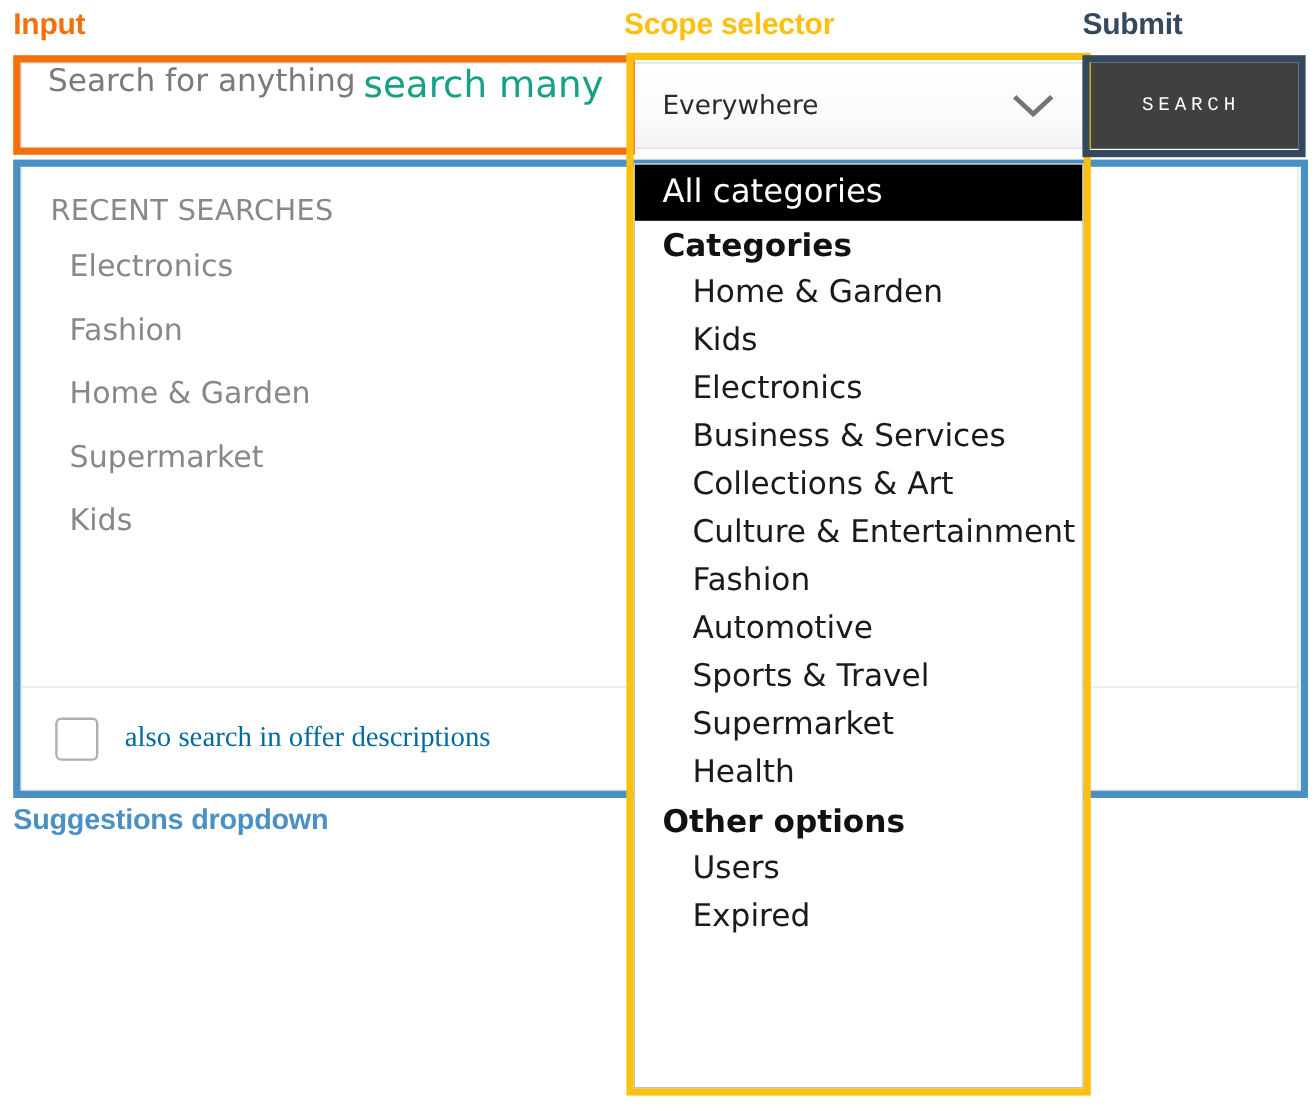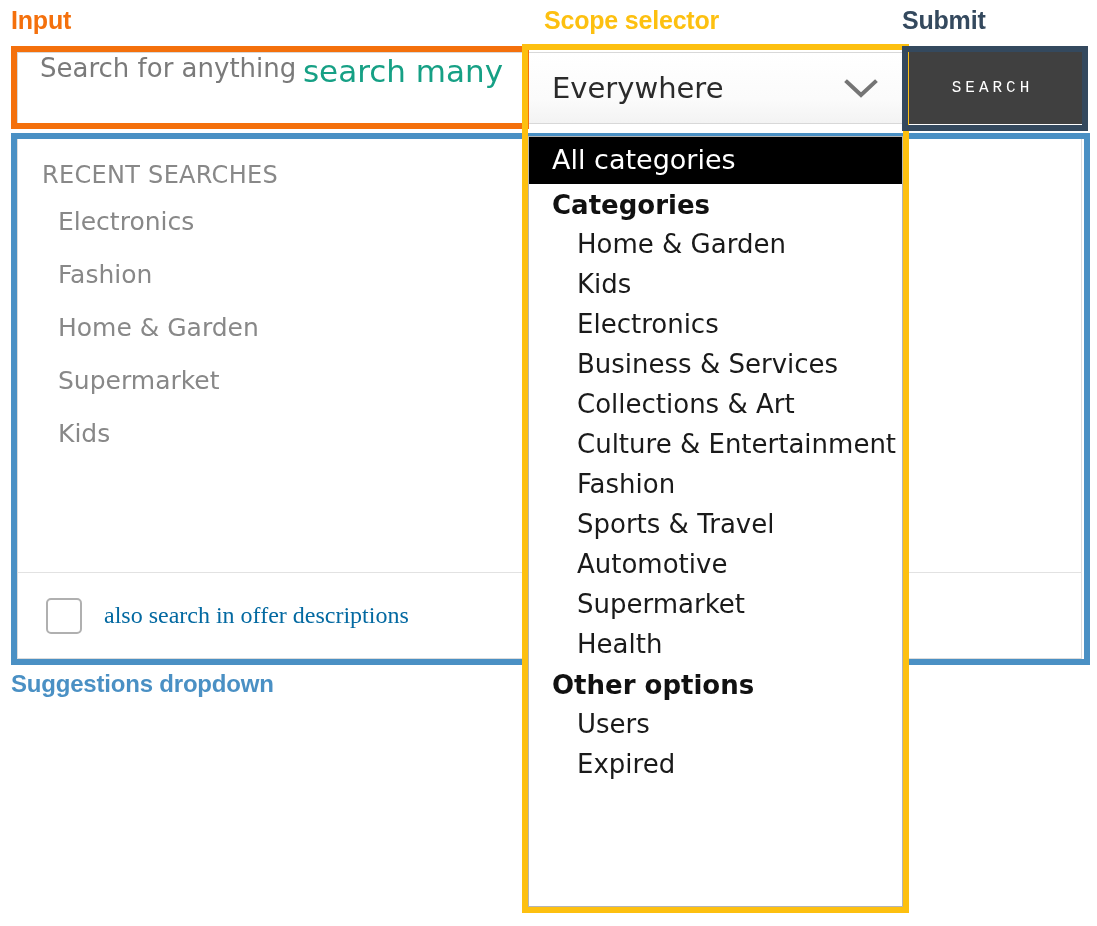--- a/index.html
+++ b/index.html
@@ -18,21 +18,21 @@
   
   .anno-label {
     position: absolute;
     font-family: "Liberation Sans", sans-serif;
     font-weight: bold;
     font-size: 25px;
     letter-spacing: -0.2px;
     white-space: nowrap;
   }
   #lbl-input     { left: 11px;  top: 6px;  color: #f4700c; }
-  #lbl-scope     { left: 544px; top: 6px;  color: #fdc010; }
+  #lbl-scope     { left: 520px; top: 6px;  color: #fdc010; }
   #lbl-submit    { left: 902px; top: 6px;  color: #34495e; }
   #lbl-sugg      { left: 11px;  top: 670px; color: #4a90c4; font-size: 24px; }
 
   
   .anno-box {
     position: absolute;
     box-sizing: border-box;
     pointer-events: none;
   }
   #box-input  { left: 11px;  top: 46px;  width: 518px; height: 83px;  border: 6px solid #f4700c; z-index: 40; }
@@ -80,21 +80,21 @@
     border: 1px solid #d8d8d8;
     display: flex;
     align-items: center;
     justify-content: space-between;
     padding: 0 24px 0 28px;
     box-sizing: border-box;
     cursor: pointer;
   }
   .scope-select-value {
     color: #2b2b2b;
-    font-size: 29px;
+    font-size: 22px;
     font-family: "DejaVu Sans", sans-serif;
   }
   .chevron {
     width: 34px;
     height: 20px;
     flex: 0 0 34px;
   }
   .search-button {
     flex: 1;
     background: #404040;
@@ -246,22 +246,22 @@
 <div id="scope-dropdown">
   <div class="opt-selected">All categories</div>
   <div class="opt-group">Categories</div>
   <div class="opt-item">Home &amp; Garden</div>
   <div class="opt-item">Kids</div>
   <div class="opt-item">Electronics</div>
   <div class="opt-item">Business &amp; Services</div>
   <div class="opt-item">Collections &amp; Art</div>
   <div class="opt-item">Culture &amp; Entertainment</div>
   <div class="opt-item">Fashion</div>
+  <div class="opt-item">Automotive</div>
   <div class="opt-item">Sports &amp; Travel</div>
-  <div class="opt-item">Automotive</div>
   <div class="opt-item">Supermarket</div>
   <div class="opt-item">Health</div>
   <div class="opt-group">Other options</div>
   <div class="opt-item">Users</div>
   <div class="opt-item">Expired</div>
 </div>
 
 <div class="anno-box" id="box-sugg"></div>
 <div class="anno-box" id="box-input"></div>
 <div class="anno-box" id="box-scope"></div>

